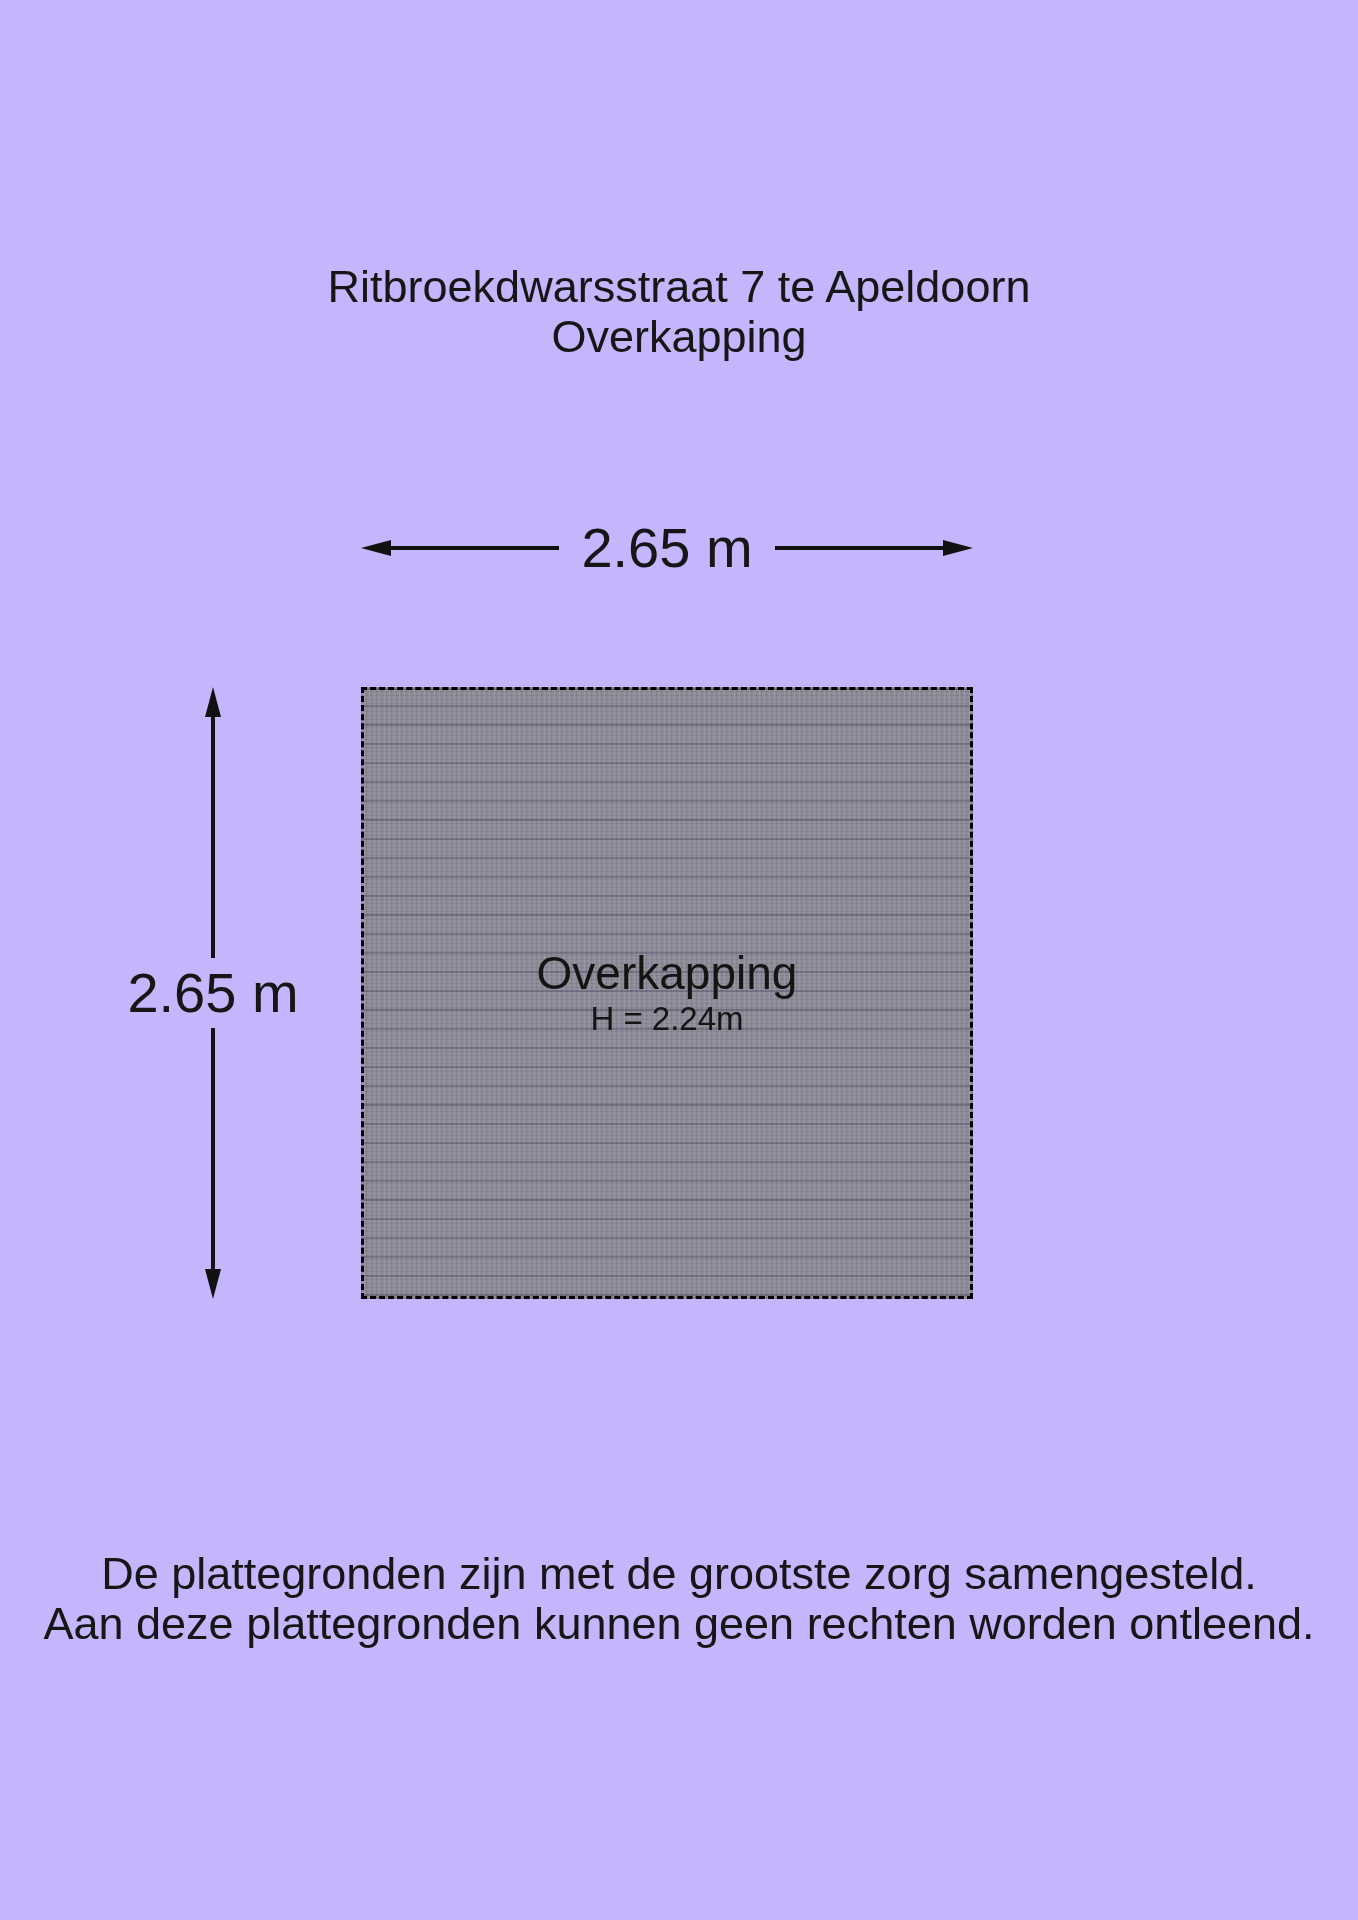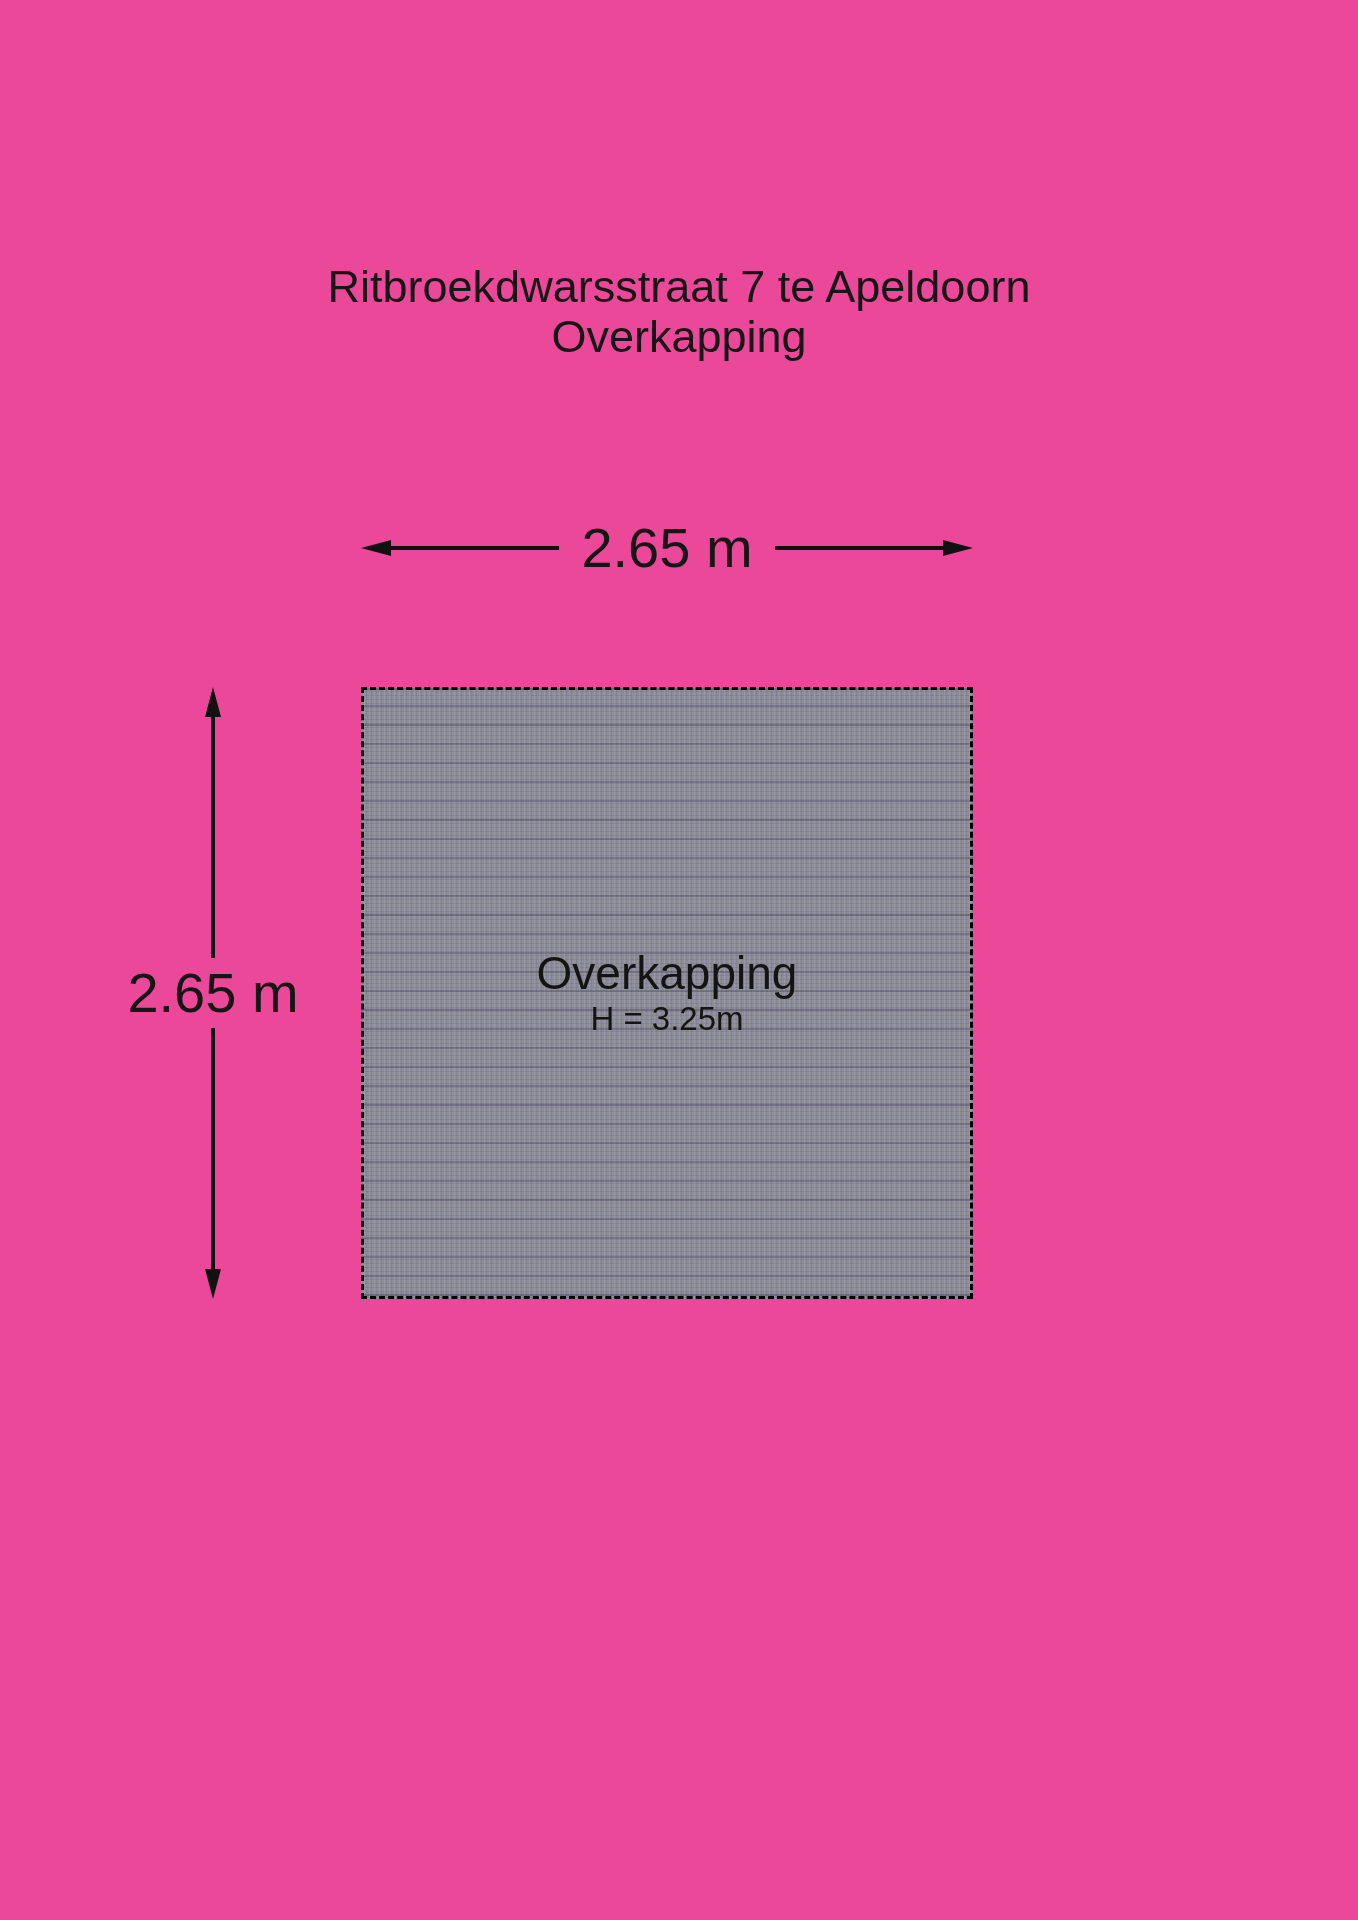--- a/index.html
+++ b/index.html
@@ -1,20 +1,20 @@
 <!DOCTYPE html>
 <html><head>
 <meta charset="utf-8">
 <style>
   html, body { margin: 0; padding: 0; background: #ffffff; }
   .page {
     position: relative;
     width: 1358px;
     height: 1920px;
-    background: #ec4899;
+    background: #c4b5fd;
     font-family: "Liberation Sans", sans-serif;
     color: #111111;
     overflow: hidden;
   }
 
   
   .title {
     position: absolute;
     top: 262px;
     left: 0;
@@ -158,17 +158,21 @@
   <div class="v-dim">
     <span class="arrow-up"></span>
     <span class="dim-line-v"></span>
     <span class="dim-label">2.65 m</span>
     <span class="dim-line-v"></span>
     <span class="arrow-down"></span>
   </div>
 
   <div class="area">
     <div class="area-label">Overkapping</div>
-    <div class="area-height">H = 3.25m</div>
+    <div class="area-height">H = 2.24m</div>
   </div>
 
+  <div class="footer">
+    <div>De plattegronden zijn met de grootste zorg samengesteld.</div>
+    <div>Aan deze plattegronden kunnen geen rechten worden ontleend.</div>
+  </div>
 
 </div>
 
 </body></html>

